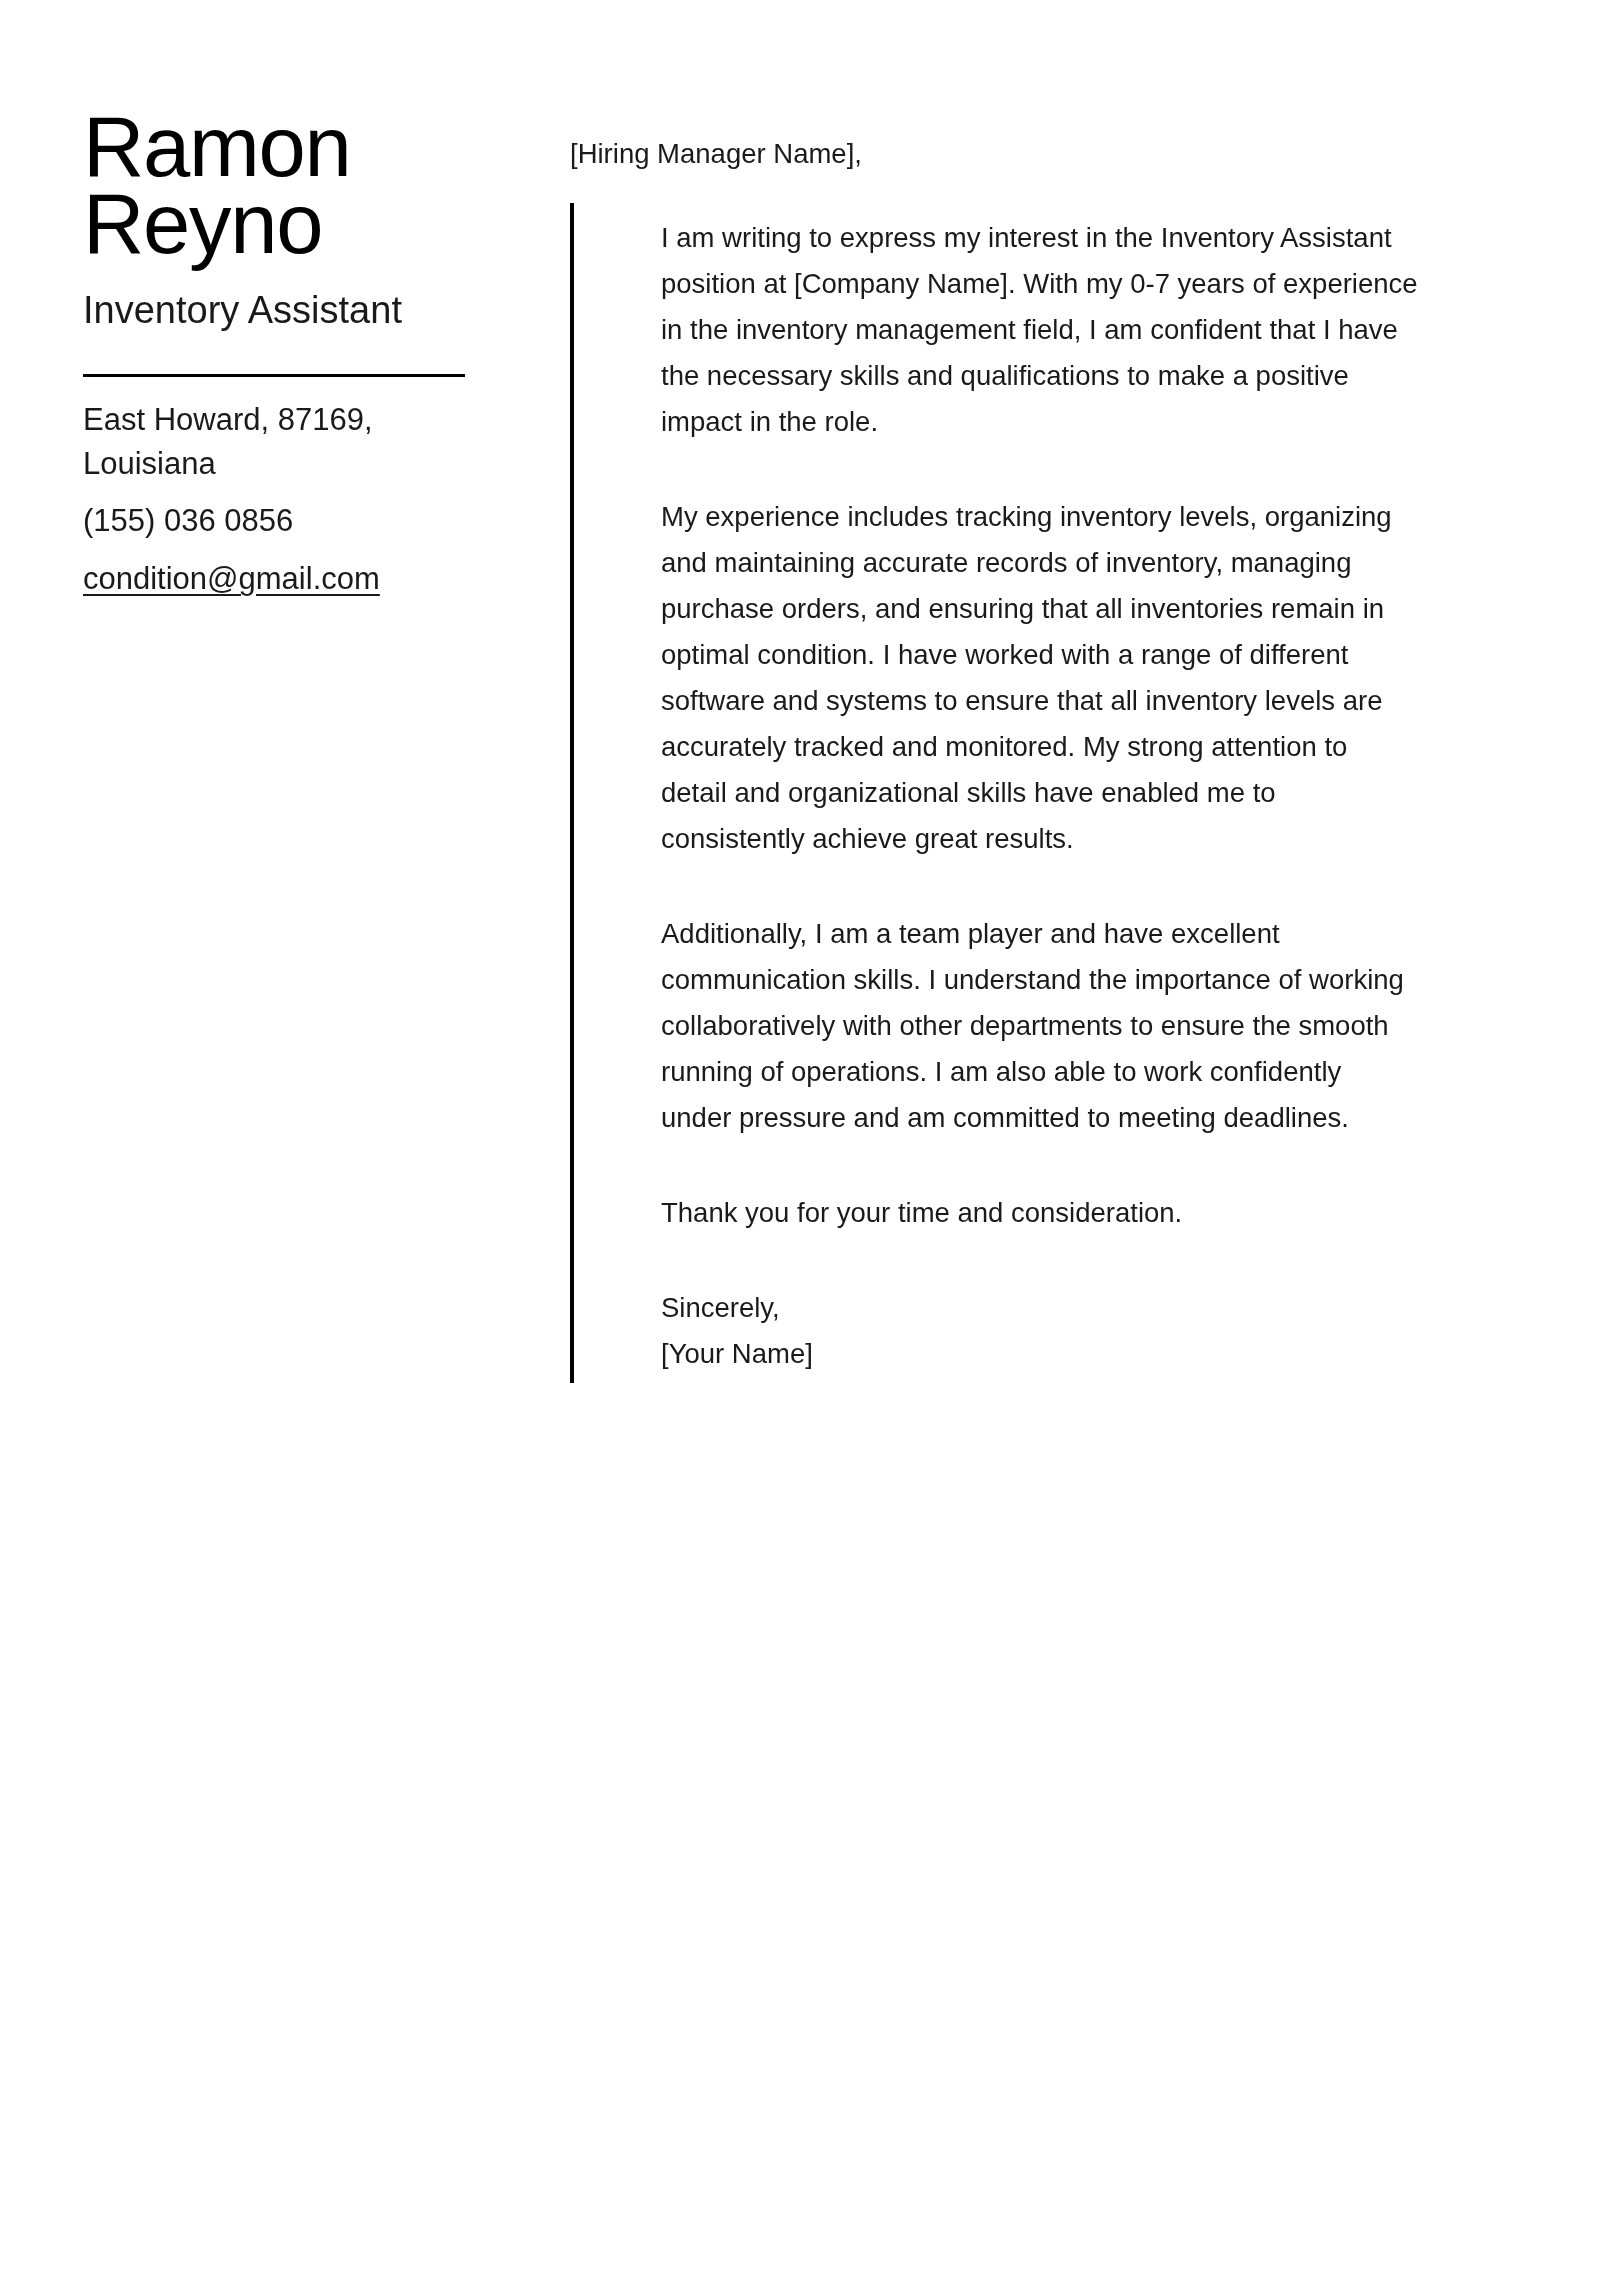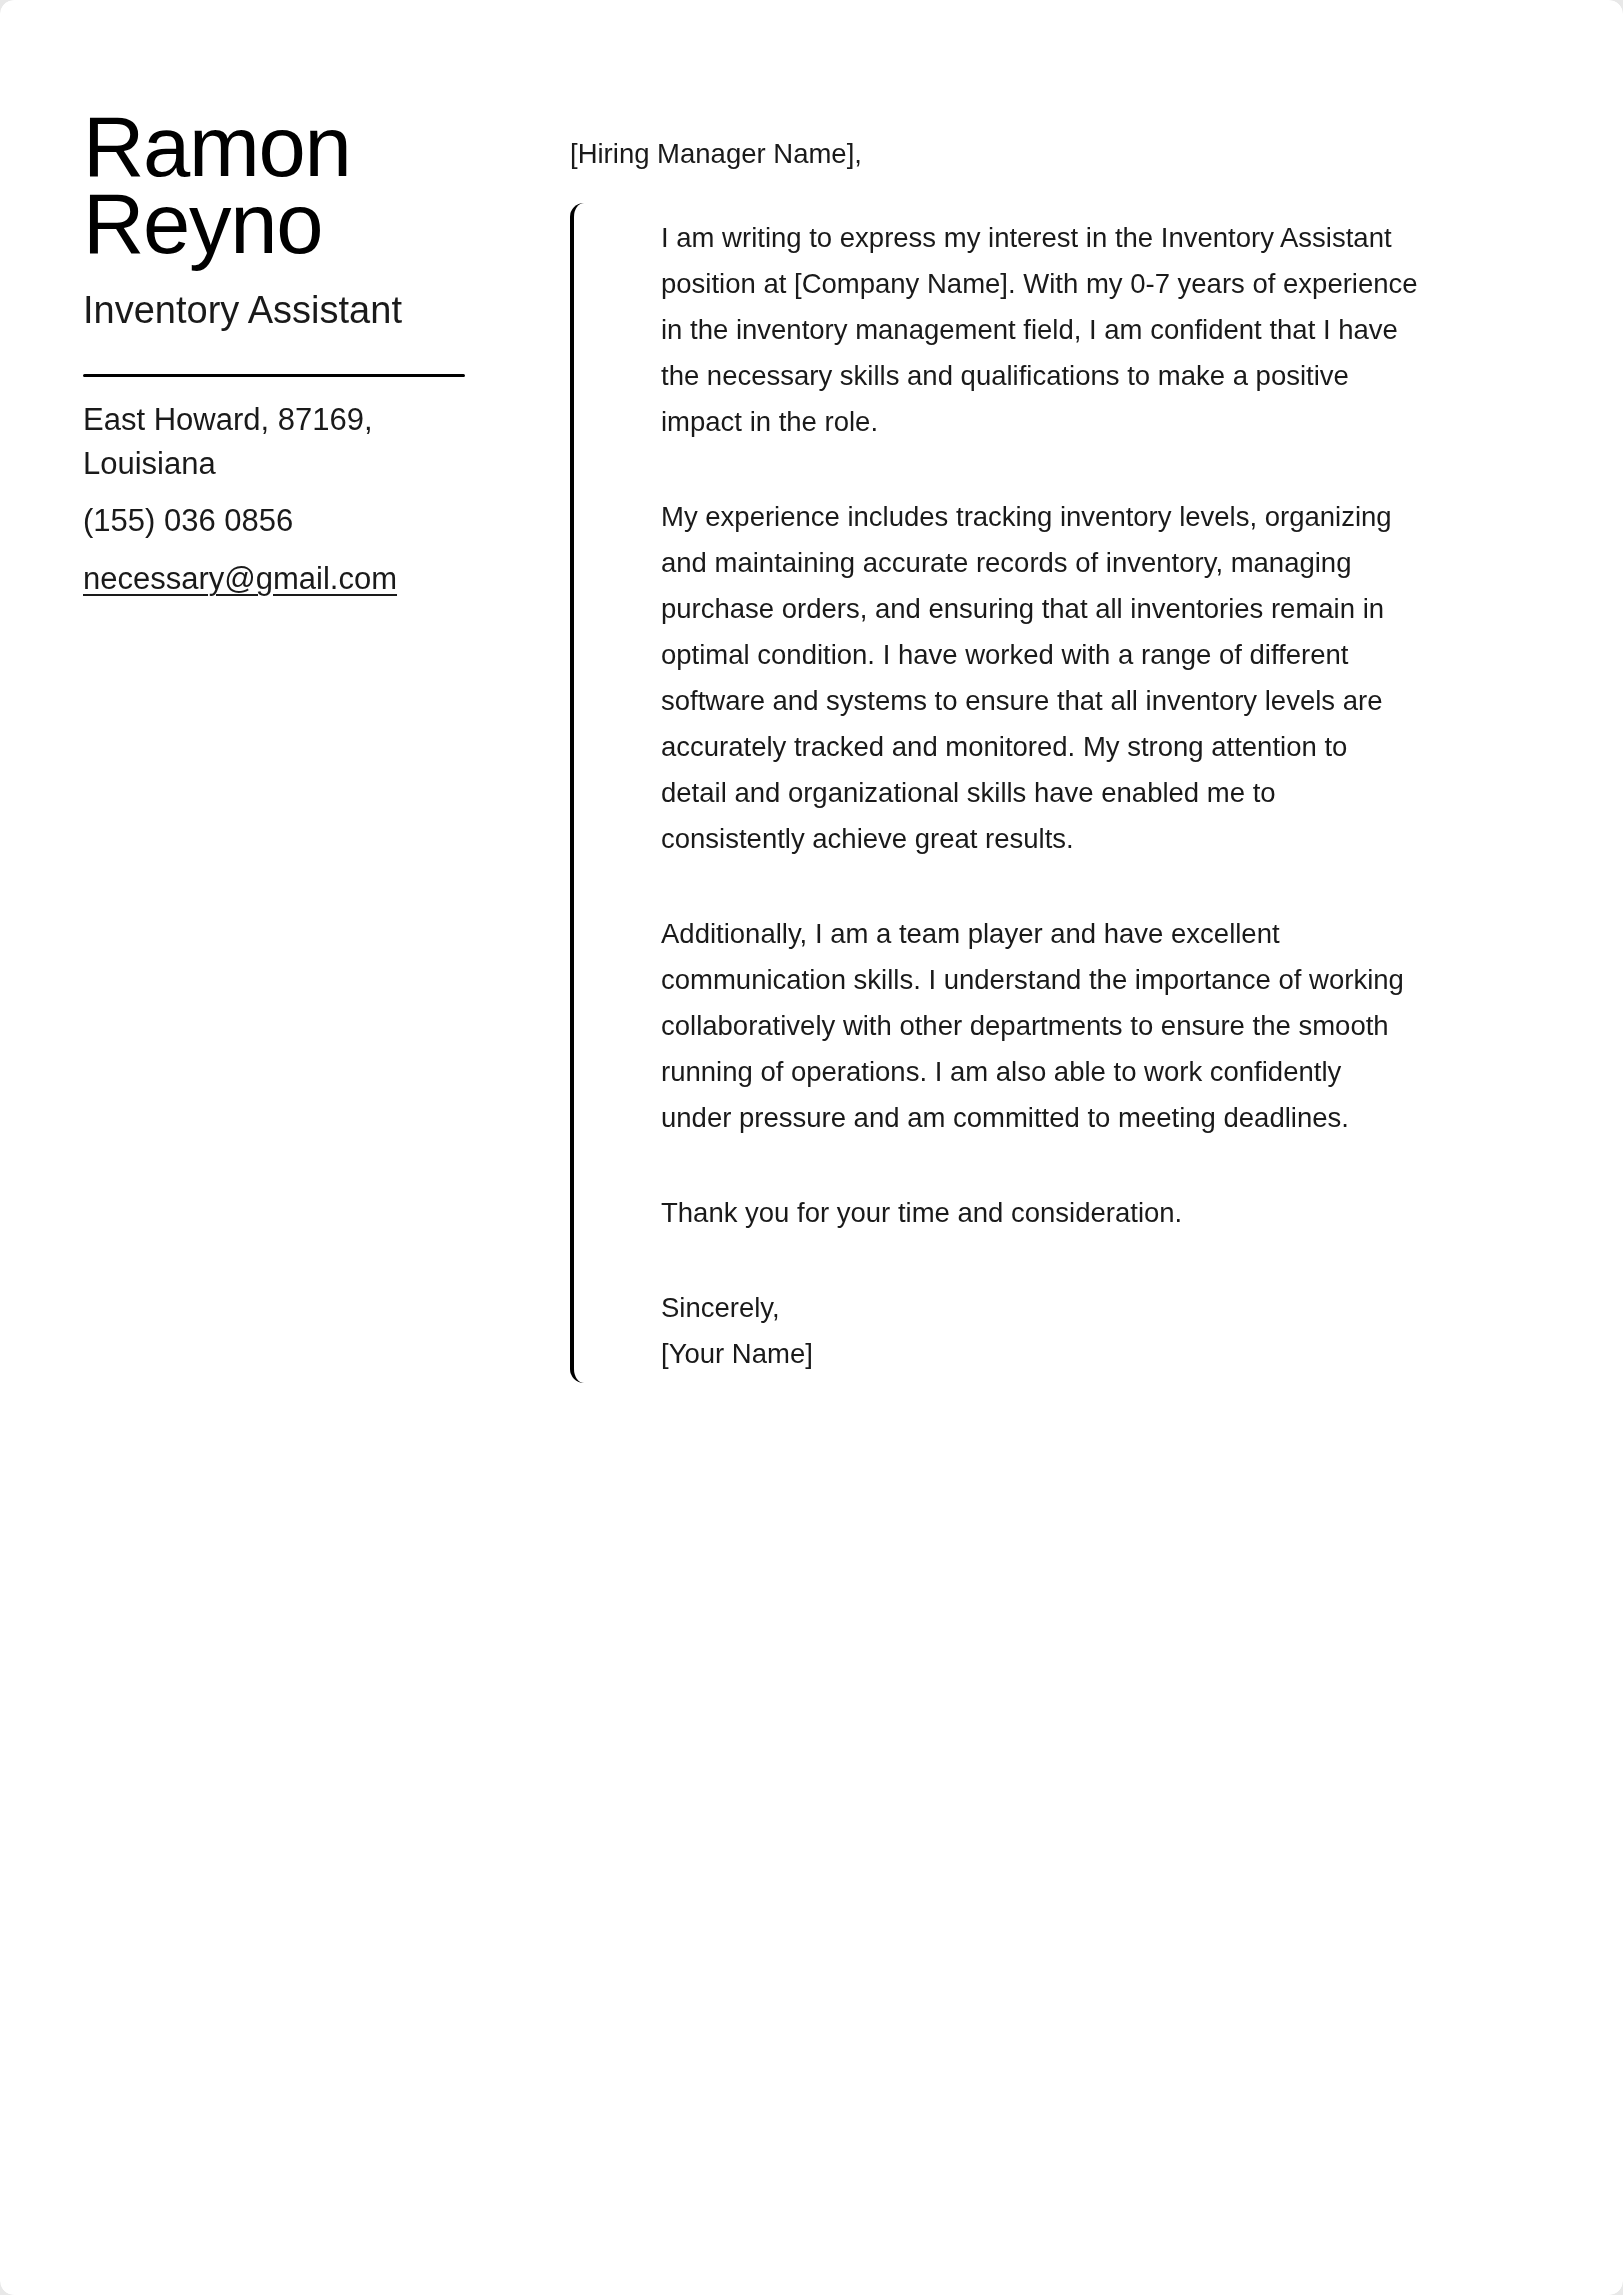--- a/index.html
+++ b/index.html
@@ -1,15 +1,15 @@
 <!DOCTYPE html>
 <html style="font-size:10.5px"><head>
 <meta charset="utf-8">
 <style>
-  * { margin: 0; padding: 0; box-sizing: border-box; border-radius: 14px; }
+  * { margin: 0; padding: 0; box-sizing: border-box; }
   html, body { background: #e8e8e8; }
   .page {
     width: 1623px;
     height: 2295px;
     background: #ffffff;
     font-family: "Liberation Sans", sans-serif;
     color: #1a1a1a;
     display: flex;
     padding: 98px 124px 0 83px;
   }
@@ -96,21 +96,21 @@
 
     <hr class="sidebar-divider">
 
 
     <div class="contact-item contact-address">East Howard, 87169,
 Louisiana</div>
 
     <div class="contact-item contact-phone">(155) 036 0856</div>
 
     <div class="contact-item contact-email">
-      <a class="email-link">necessary@gmail.com</a>
+      <a class="email-link">condition@gmail.com</a>
     </div>
   </aside>
 
   <main class="content">
     <p class="letter-greeting">[Hiring Manager Name],</p>
 
     <div class="letter-body">
       <p>I am writing to express my interest in the Inventory Assistant
 position at [Company Name]. With my 0-7 years of experience
 in the inventory management field, I am confident that I have

